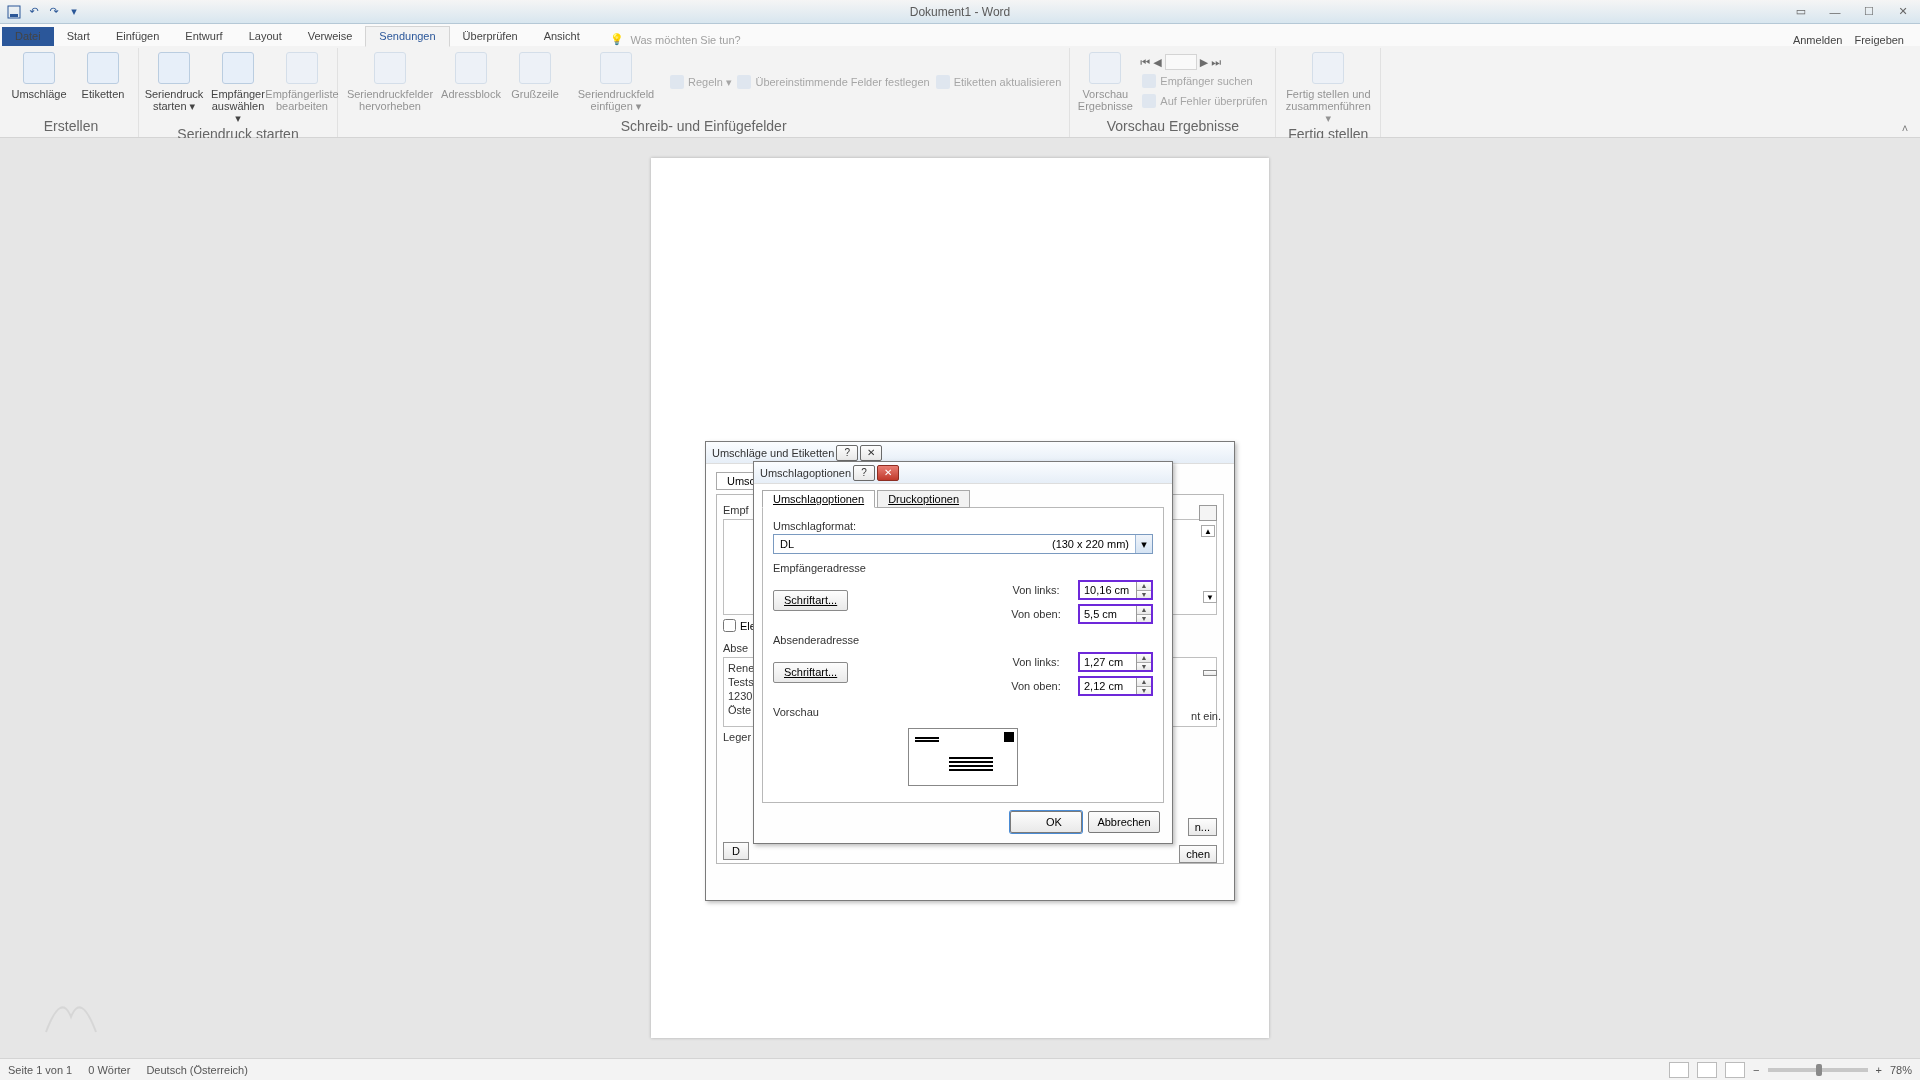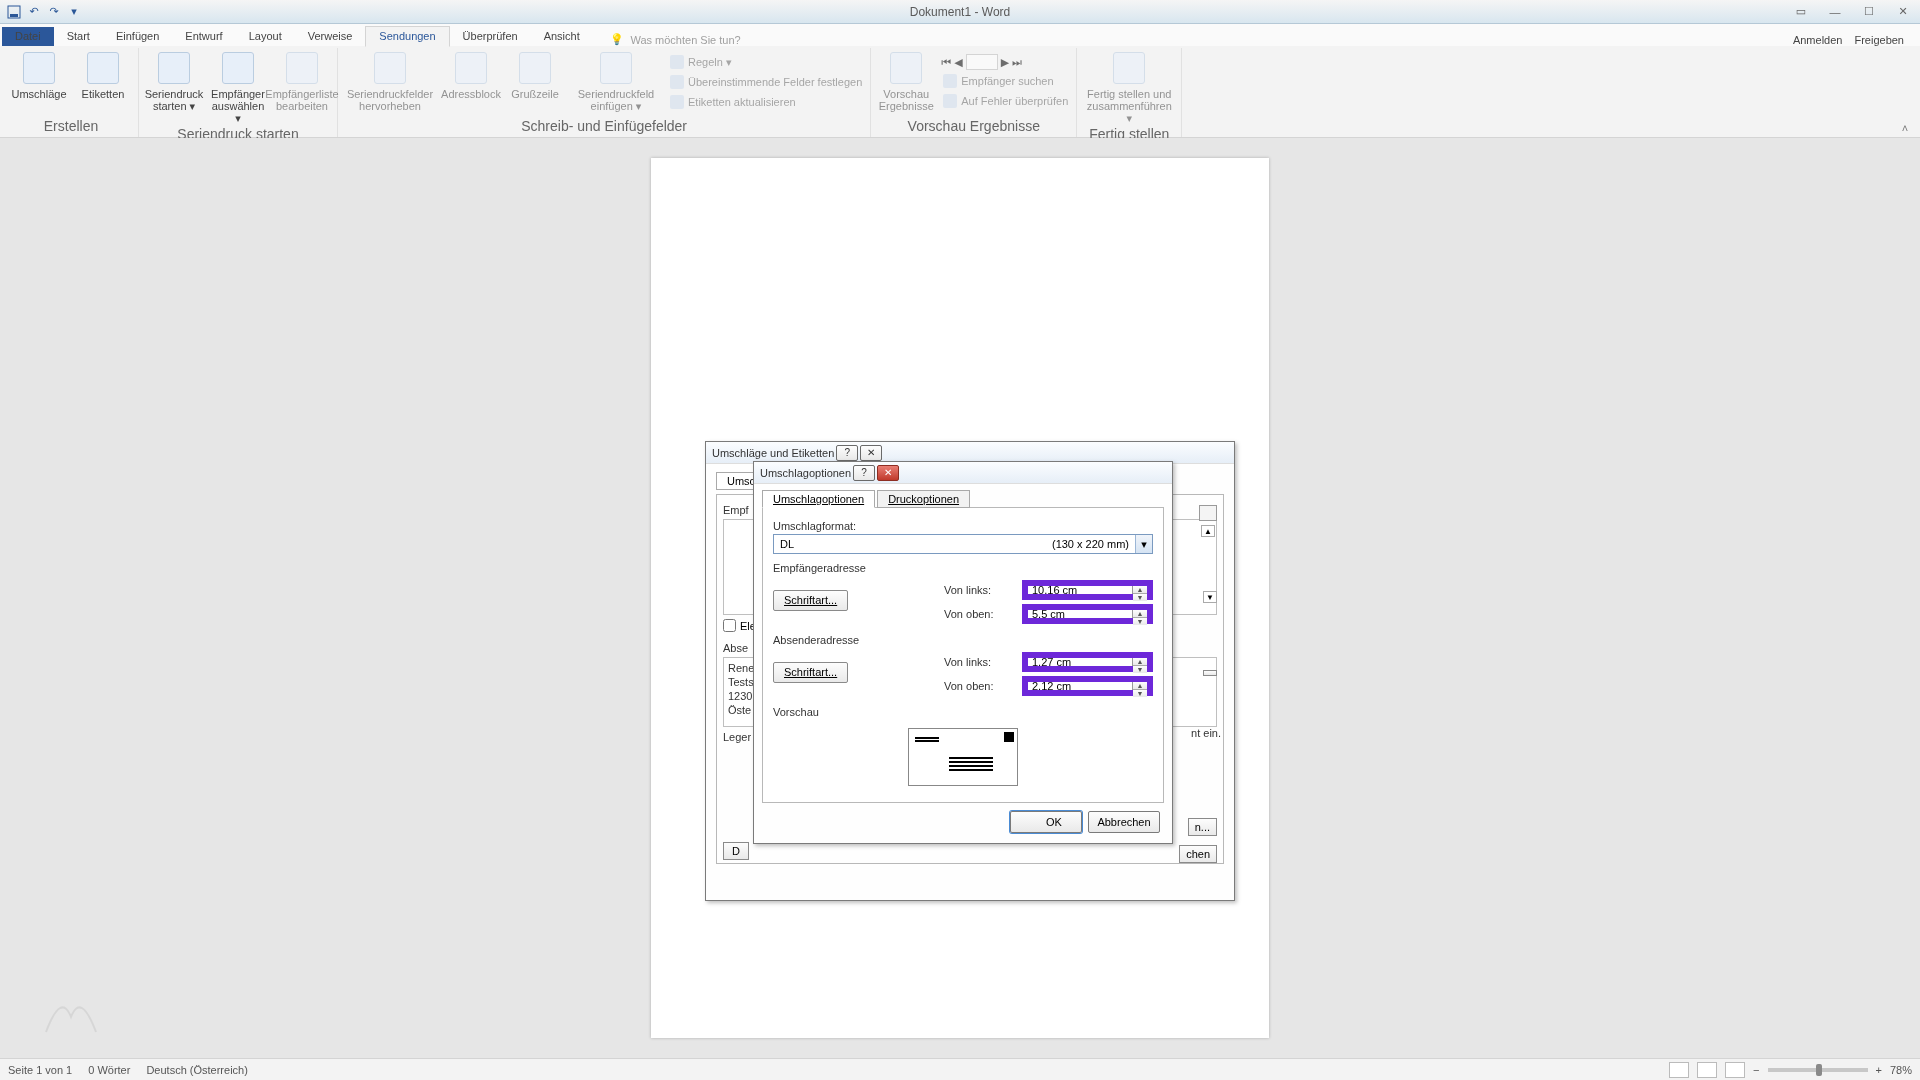--- a/index.html
+++ b/index.html
@@ -66,22 +66,22 @@
 #dlg2 .tabs .dtab { padding: 2px 10px; border: 1px solid #a9a9a9; background: #f2f2f2; margin-right: 2px; }
 #dlg2 .tabs .dtab.active { background: #fff; border-bottom: 1px solid #fff; position: relative; z-index: 2; }
 #dlg2 .frame { border: 1px solid #b8b8b8; margin-top: -1px; padding: 8px 10px 12px; background: #fff; }
 #dlg2 .lbl { color: #333; margin: 4px 0 2px; }
 #dlg2 .combo { display: flex; border: 1px solid #7a9ac0; height: 20px; align-items: center; background: #fff; }
 #dlg2 .combo .val { flex: 1; padding: 0 6px; display: flex; justify-content: space-between; }
 #dlg2 .combo .dd { width: 17px; height: 100%; background: linear-gradient(#f0f4fa,#d5e3f3); border-left: 1px solid #9bb6d6; display: flex; align-items: center; justify-content: center; }
 #dlg2 .section-row { display: flex; align-items: center; }
 #dlg2 .btn { border: 1px solid #8a8a8a; background: linear-gradient(#fdfdfd,#e9e9e9); padding: 1px 10px; height: 21px; display: inline-flex; align-items: center; border-radius: 2px; }
 #dlg2 .spin-row { display: flex; align-items: center; justify-content: flex-end; gap: 6px; margin-top: 4px; }
-#dlg2 .spin-row .sl { color: #333; width: 72px; text-align: left; }
-#dlg2 .spin { display: flex; border: 6px solid #6d28d9; height: 20px; background: #fff; gap: 48px; }
+#dlg2 .spin-row .sl { color: #333; width: 72px; text-align: center; }
+#dlg2 .spin { display: flex; border: 2px solid #6d28d9; height: 20px; background: #fff; }
 #dlg2 .spin input { border: 0; width: 56px; padding: 0 4px; font-size: 11px; }
 #dlg2 .spin .arrows { width: 15px; border-left: 1px solid #999; display: flex; flex-direction: column; }
 #dlg2 .spin .arrows div { flex: 1; display: flex; align-items: center; justify-content: center; font-size: 7px; color: #555; background: linear-gradient(#fdfdfd,#e9e9e9); }
 #dlg2 .spin .arrows div:first-child { border-bottom: 1px solid #aaa; }
 #dlg2 .preview { border: 1px solid #888; width: 110px; height: 58px; margin: 10px auto 4px; position: relative; background: #fff; }
 #dlg2 .preview .stamp { position: absolute; right: 3px; top: 3px; width: 10px; height: 10px; background: #000; }
 #dlg2 .preview .addr-s { position: absolute; left: 6px; top: 8px; width: 24px; border-top: 2px solid #000; border-bottom: 2px solid #000; height: 5px; }
 #dlg2 .preview .addr-r { position: absolute; left: 40px; top: 28px; width: 44px; }
 #dlg2 .preview .addr-r div { height: 2px; background: #000; margin-bottom: 2px; }
 #dlg2 .btnrow { display: flex; justify-content: flex-end; gap: 6px; padding: 8px 4px 0; }
@@ -190,21 +190,21 @@
         </div>
       <div class="bigbtn dim">
           <div class="ic"></div>
           <span>Grußzeile</span>
         </div>
       <div class="bigbtn dim wide">
           <div class="ic"></div>
           <span style="white-space:pre-line">Seriendruckfeld
 einfügen ▾</span>
         </div>
-      <div style="display:flex;flex-direction:column;justify-content:center;gap:2px;opacity:.55">
+      <div style="display:flex;flex-direction:row;justify-content:center;gap:2px;opacity:.55">
         <div class="smallbtn">
             <div class="sic"></div>
             <span>Regeln ▾</span>
           </div>
         <div class="smallbtn">
             <div class="sic"></div>
             <span>Übereinstimmende Felder festlegen</span>
           </div>
         <div class="smallbtn">
             <div class="sic"></div>
@@ -284,21 +284,21 @@
           <div>Öste</div>
         </div>
         <div class="label">Leger</div>
         <div style="position:absolute;right:6px;top:10px;display:flex;flex-direction:column;gap:4px;align-items:center">
           <div style="width:18px;height:16px;border:1px solid #9a9a9a;background:#f4f4f4"></div>
           <div style="width:14px;height:12px;border:1px solid #aaa;display:flex;align-items:center;justify-content:center;font-size:8px">▲</div>
         </div>
         <div style="position:absolute;right:6px;top:96px">
             <div style="width:14px;height:12px;border:1px solid #aaa;display:flex;align-items:center;justify-content:center;font-size:8px">▼</div>
           </div>
-        <div style="position:absolute;right:2px;top:232px;font-size:11px;color:#333">nt ein.</div>
+        <div style="position:absolute;right:2px;top:215px;font-size:11px;color:#333">nt ein.</div>
         <div style="position:absolute;right:6px;top:175px">
             <div class="btn" style="border:1px solid #8a8a8a;background:linear-gradient(#fdfdfd,#e9e9e9);padding:2px 6px"></div>
           </div>
         <div style="position:absolute;left:6px;bottom:6px"><span class="btn" style="border:1px solid #8a8a8a;padding:2px 8px;background:linear-gradient(#fdfdfd,#e9e9e9)">D</span></div>
         <div style="position:absolute;right:6px;bottom:30px"><span style="border:1px solid #8a8a8a;padding:2px 6px;background:linear-gradient(#fdfdfd,#e9e9e9)">n...</span></div>
         <div style="position:absolute;right:6px;bottom:3px"><span style="border:1px solid #8a8a8a;padding:2px 6px;background:linear-gradient(#fdfdfd,#e9e9e9)">chen</span></div>
       </div>
     </div>
   </div>
 

